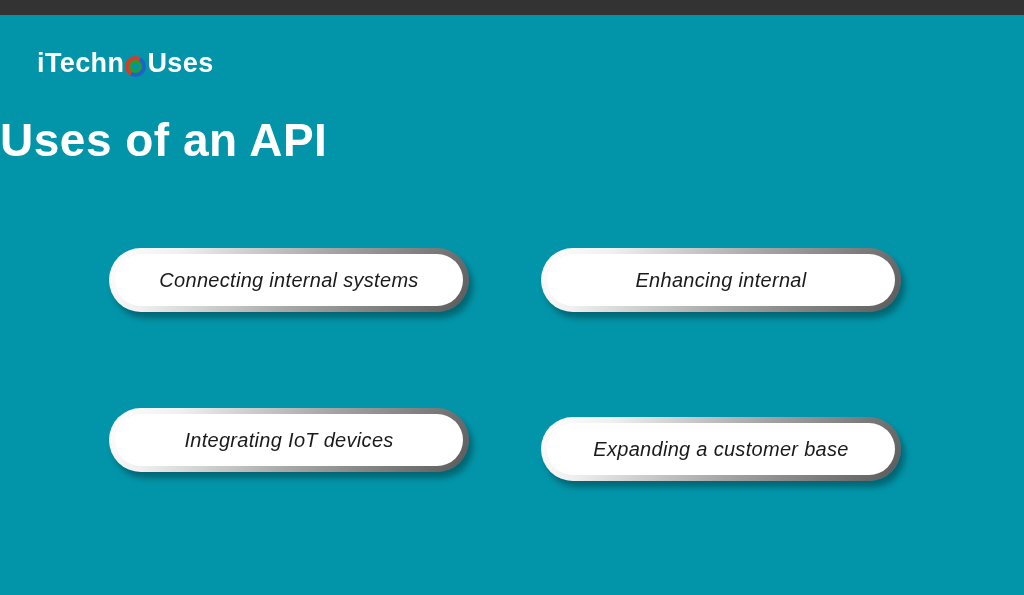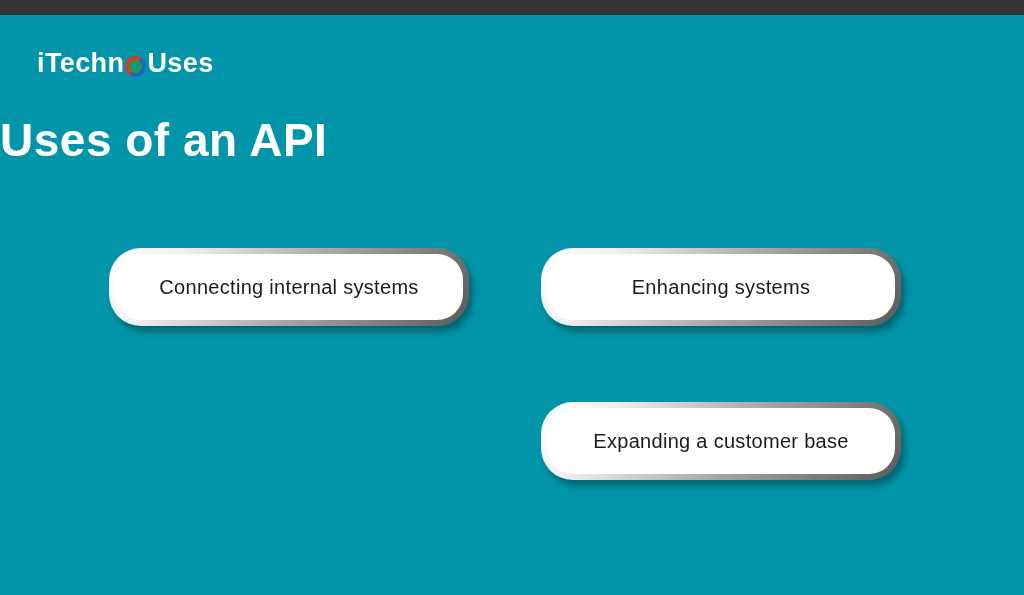--- a/index.html
+++ b/index.html
@@ -69,69 +69,73 @@
     color: var(--title-text, #FFFFFF);
     font-size: 46px;
     font-weight: 800;
     letter-spacing: 0.5px;
   }
 
   
   .pill {
     position: absolute;
     width: 360px;
-    height: 78px;
+    height: 64px;
     border-radius: 32px;
     padding: 6px;
     box-sizing: border-box;
     background: linear-gradient(125deg,
       var(--rim-light, #FFFFFF) 0%,
       #f0f0f0 18%,
       #a6a6a6 55%,
       var(--rim-dark, #595959) 100%);
     box-shadow: 4px 6px 6px rgba(0, 0, 0, 0.32);
+    font-style: italic;
   }
   .pill-inner {
     width: 100%;
     height: 100%;
     border-radius: 26px;
     background: var(--pill-fill, #FFFFFF);
     display: flex;
     align-items: center;
     justify-content: center;
     color: var(--pill-text, #1B1B1B);
     font-size: 20px;
     font-weight: 400;
     letter-spacing: 0.3px;
     white-space: nowrap;
   }
   .pill-1 { left: 109px; top: 233px; }
   .pill-2 { left: 541px; top: 233px; }
   .pill-3 { left: 109px; top: 393px; }
-  .pill-4 { left: 541px; top: 387px; }
+  .pill-4 { left: 541px; top: 402px; }
 </style>
 </head>
 <body>
 
 <div class="canvas">
 
   <div class="logo">
     <span>iTechn</span>
     <span class="logo-o"></span>
     <span>Uses</span>
   </div>
 
   <h1 class="title">Uses of an API</h1>
 
   <div class="pill pill-1">
     <div class="pill-inner">Connecting internal systems</div>
   </div>
 
   <div class="pill pill-2">
-    <div class="pill-inner">Enhancing systems</div>
+    <div class="pill-inner">Enhancing internal</div>
   </div>
 
+  <div class="pill pill-3">
+    <div class="pill-inner">Integrating IoT devices</div>
+  </div>
 
   <div class="pill pill-4">
     <div class="pill-inner">Expanding a customer base</div>
   </div>
 
 </div>
 
 </body></html>

